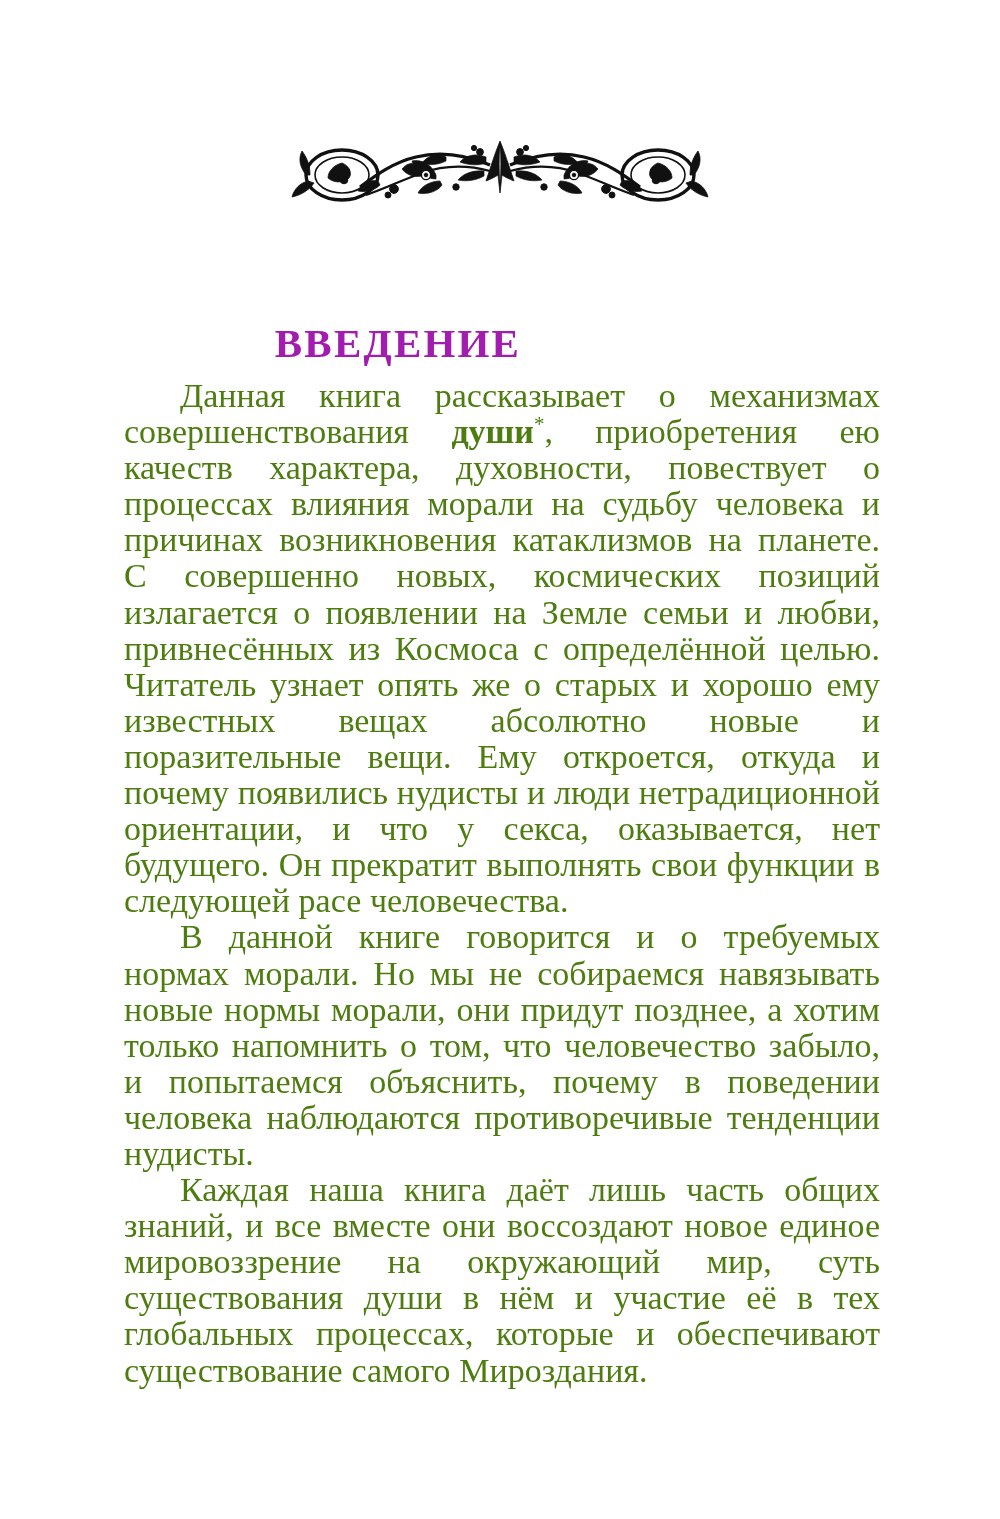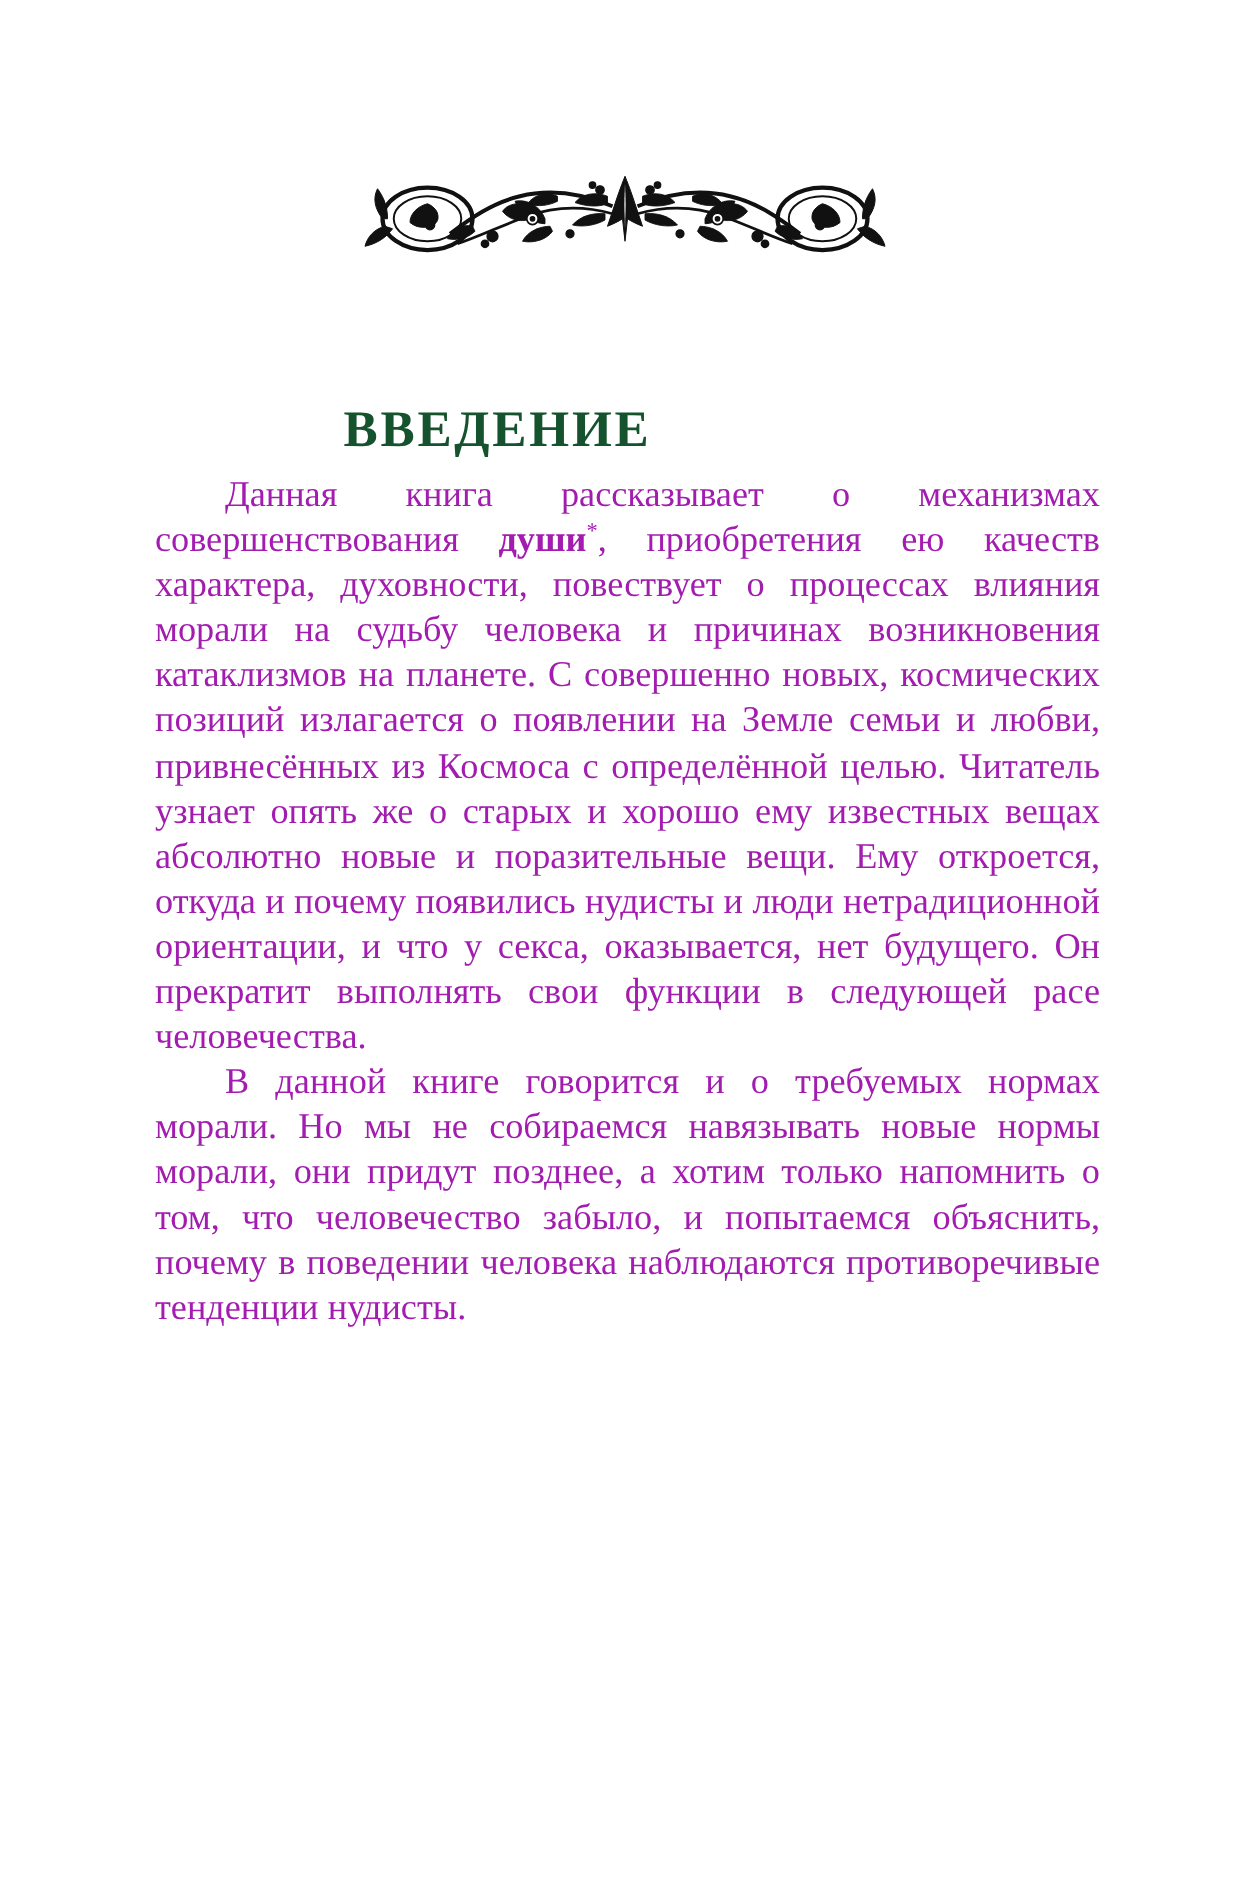--- a/index.html
+++ b/index.html
@@ -45,39 +45,39 @@
   .chapter-title {
     position: absolute;
     top: 292px;
     left: 0;
     width: 796px;
     text-align: center;
     font-size: 41px;
     font-weight: bold;
     letter-spacing: 2.2px;
     line-height: 48px;
-    color: #14532d;
+    color: #a21caf;
     font-family: "Liberation Serif", "DejaVu Serif", serif;
   }
 
   
   .text-block {
     position: absolute;
     top: 378px;
     left: 124px;
     width: 756px;
   }
   .para {
     margin: 0;
     text-align: justify;
     text-justify: inter-word;
     text-indent: 56px;
-    font-size: 29px;
+    font-size: 34px;
     line-height: 36.1px;
-    color: #a21caf;
+    color: #4d7c0f;
     hyphens: manual;
     word-spacing: 0.2px;
   }
   .para:last-child { text-align: justify; }
   .para b { font-weight: bold; }
   .fn-marker {
     font-size: 0.62em;
     vertical-align: super;
     line-height: 0;
     font-weight: normal;
@@ -155,15 +155,16 @@
         <path d="M264 22 C272 18 282 20 288 28 C279 31 270 29 264 26 Z" stroke-width="0.7"></path>
       </g>
     </svg>
   </div>
 
   <h1 class="chapter-title">ВВЕДЕНИЕ</h1>
 
   <div class="text-block">
     <p class="para">Данная книга рассказывает о механизмах совершенствования <b>души</b><span class="fn-marker">*</span>, приобретения ею качеств характера, духовности, повествует о процессах влияния морали на судьбу человека и причинах возникновения катаклизмов на планете. С совершенно новых, космических позиций излагается о появлении на Земле семьи и любви, привнесённых из Космоса с определённой целью. Читатель узнает опять же о старых и хорошо ему известных вещах абсолютно новые и поразительные вещи. Ему откроется, откуда и почему появились нудисты и люди нетрадиционной ориентации, и что у секса, оказывается, нет будущего. Он прекратит выполнять свои функции в следующей расе человечества.</p>
     <p class="para">В данной книге говорится и о требуемых нормах морали. Но мы не собираемся навязывать новые нормы морали, они придут позднее, а хотим только напомнить о том, что человечество забыло, и попытаемся объяснить, почему в поведении человека наблюдаются противоречивые тенденции нудисты.</p>
+    <p class="para">Каждая наша книга даёт лишь часть общих знаний, и все вместе они воссоздают новое единое мировоззрение на окружающий мир, суть существования души в нём и участие её в тех глобальных процессах, которые и обеспечивают существование самого Мироздания.</p>
   </div>
 
 </div>
 
 </body></html>

